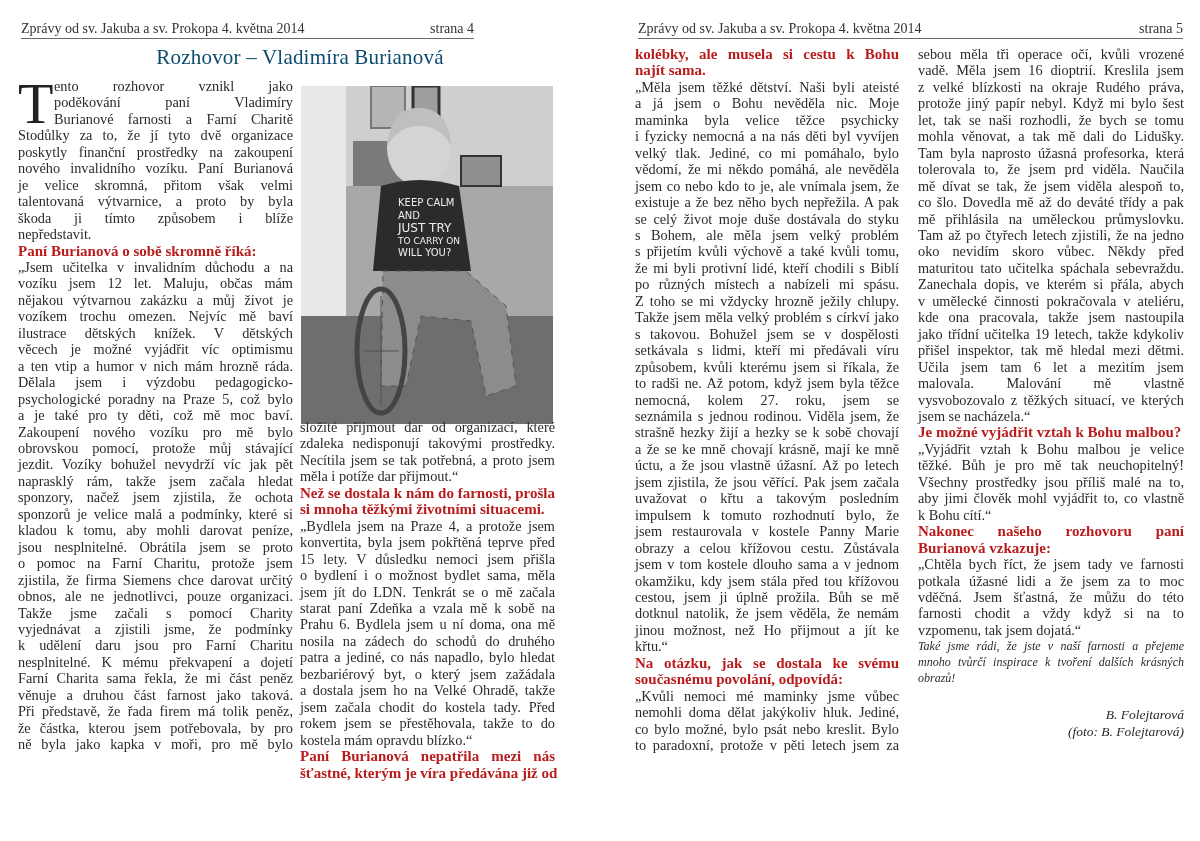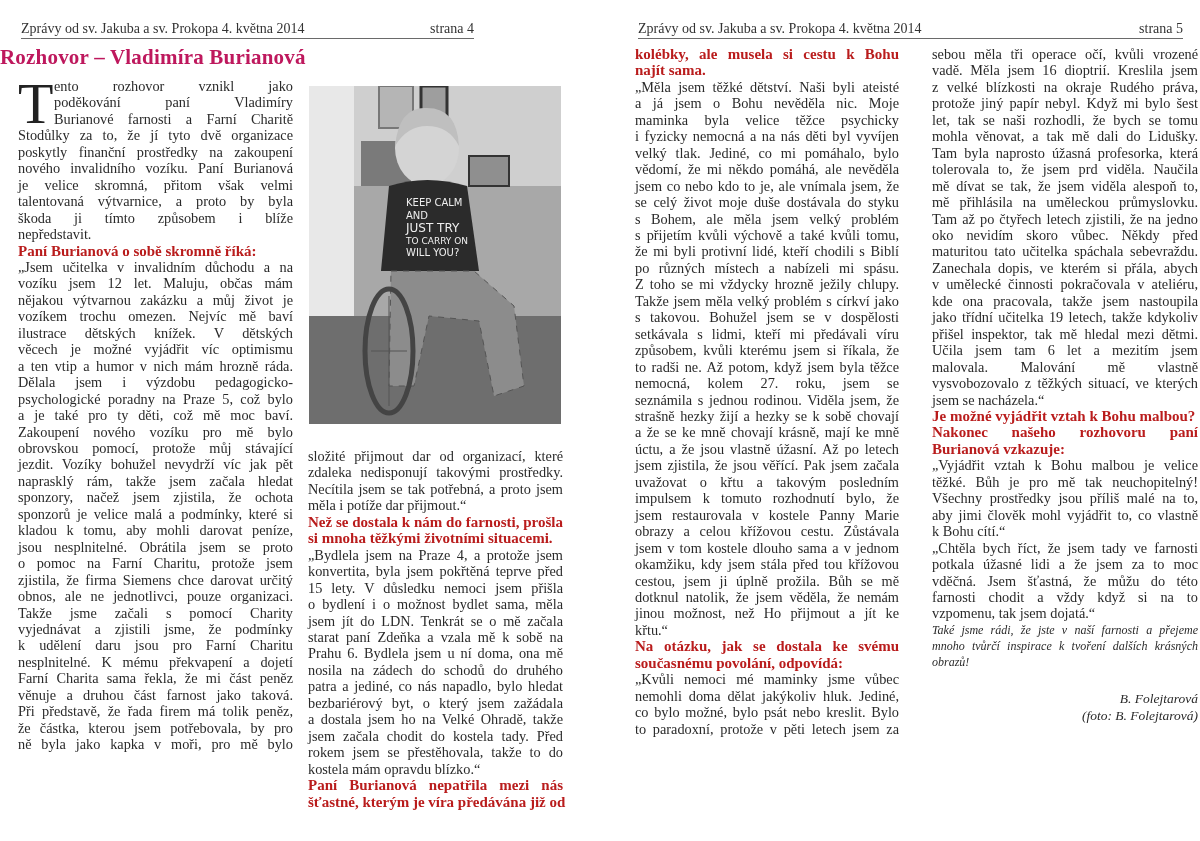--- a/index.html
+++ b/index.html
@@ -15,40 +15,40 @@
     font-size:14px; line-height:18px; color:#333;
   }
   .running-head .title { position:absolute; left:0; top:0; white-space:nowrap; }
   .running-head .pnum { position:absolute; right:0; top:0; }
   .page-left .running-head { left:21px; width:455px; }
   .page-right .running-head { left:38px; width:455px; }
   .page-right .running-head { width:545px; }
   .page-left .running-head { width:453px; }
 
   .article-title {
-    position:absolute; left:0; width:600px; top:45px; text-align:left;
-    font-size:21px; font-weight:bold; letter-spacing:0.2px; color:#be185d;
+    position:absolute; left:0; width:600px; top:45px; text-align:center;
+    font-size:21px; font-weight:normal; letter-spacing:0.2px; color:#0c4a6e;
   }
   .col {
     position:absolute; font-size:14.3px; line-height:16.45px; text-align:justify;
     hyphens:manual;
   }
   .line { display:block; text-align:justify; text-align-last:justify; white-space:nowrap; }
   .line.last { text-align-last:left; }
   .line.bold { font-weight:bold; font-size:15px; color:#b91c1c; }
 
   .dropcap-wrap { position:relative; }
   .dropcap {
     position:absolute; left:0; top:2px; font-size:58px; line-height:48px;
     font-family:"Liberation Serif","DejaVu Serif",serif; color:#222;
   }
   .indent { padding-left:36px; }
 
   .photo {
-    position:absolute; left:309px; top:86px; width:252px; height:338px;
+    position:absolute; left:301px; top:86px; width:252px; height:338px;
     background:linear-gradient(180deg,#d9d9d9 0%,#bdbdbd 40%,#8a8a8a 100%);
     overflow:hidden;
   }
   .photo svg { display:block; }
 </style>
 </head>
 <body>
 
 <div class="page page-left">
   <div class="running-head">
@@ -130,21 +130,21 @@
       <text x="97" y="158" font-size="9" fill="#eee" font-family="DejaVu Sans, sans-serif">TO CARRY ON</text>
       <text x="97" y="170" font-size="10" fill="#eee" font-family="DejaVu Sans, sans-serif">WILL YOU?</text>
       <path d="M82 185 L165 185 L205 220 L215 300 L185 310 L170 235 L120 230 L105 300 L80 300 Z" fill="#8c8c8c"></path>
       <path d="M82 185 L165 185 L205 220 L215 300 L185 310 L170 235 L120 230 L105 300 L80 300 Z" fill="none" stroke="#555" stroke-width="1" stroke-dasharray="6 6"></path>
       <ellipse cx="80" cy="265" rx="24" ry="62" fill="none" stroke="#444" stroke-width="5"></ellipse>
       <line x1="80" y1="210" x2="80" y2="320" stroke="#555" stroke-width="1"></line>
       <line x1="62" y1="265" x2="98" y2="265" stroke="#555" stroke-width="1"></line>
     </svg>
   </div>
 
-  <div class="col" id="lp-col2" style="left:300px; top:448px; width:255px;margin-left:8px;">
+  <div class="col" id="lp-col2" style="left:300px; top:419px; width:255px;">
     <div id="lp-c2-lines">
         <span class="line">složité přijmout dar od organizací, které</span>
         <span class="line">zdaleka nedisponují takovými prostředky.</span>
         <span class="line">Necítila jsem se tak potřebná, a proto jsem</span>
         <span class="line last">měla i potíže dar přijmout.“</span>
       </div>
     <div id="lp-c2-h2">
         <span class="line bold">Než se dostala k nám do farnosti, prošla</span>
         <span class="line bold last">si mnoha těžkými životními situacemi.</span>
       </div>
@@ -183,20 +183,21 @@
         <span class="line bold last">najít sama.</span>
       </div>
     <div id="rp-c1-lines">
         <span class="line">„Měla jsem těžké dětství. Naši byli ateisté</span>
         <span class="line">a já jsem o Bohu nevěděla nic. Moje</span>
         <span class="line">maminka byla velice těžce psychicky</span>
         <span class="line">i fyzicky nemocná a na nás děti byl vyvíjen</span>
         <span class="line">velký tlak. Jediné, co mi pomáhalo, bylo</span>
         <span class="line">vědomí, že mi někdo pomáhá, ale nevěděla</span>
         <span class="line">jsem co nebo kdo to je, ale vnímala jsem, že</span>
+        <span class="line">existuje a že bez něho bych nepřežila. A pak</span>
         <span class="line">se celý život moje duše dostávala do styku</span>
         <span class="line">s Bohem, ale měla jsem velký problém</span>
         <span class="line">s přijetím kvůli výchově a také kvůli tomu,</span>
         <span class="line">že mi byli protivní lidé, kteří chodili s Biblí</span>
         <span class="line">po různých místech a nabízeli mi spásu.</span>
         <span class="line">Z toho se mi vždycky hrozně ježily chlupy.</span>
         <span class="line">Takže jsem měla velký problém s církví jako</span>
         <span class="line">s takovou. Bohužel jsem se v dospělosti</span>
         <span class="line">setkávala s lidmi, kteří mi předávali víru</span>
         <span class="line">způsobem, kvůli kterému jsem si říkala, že</span>
@@ -223,57 +224,58 @@
         <span class="line bold last">současnému povolání, odpovídá:</span>
       </div>
     <div id="rp-c1-quote">
         <span class="line">„Kvůli nemoci mé maminky jsme vůbec</span>
         <span class="line">nemohli doma dělat jakýkoliv hluk. Jediné,</span>
         <span class="line">co bylo možné, bylo psát nebo kreslit. Bylo</span>
         <span class="line">to paradoxní, protože v pěti letech jsem za</span>
       </div>
   </div>
 
-  <div class="col" id="rp-col2" style="left:332px; top:46px; width:266px;">
+  <div class="col" id="rp-col2" style="left:318px; top:46px; width:266px;">
     <div id="rp-c2-lines">
         <span class="line">sebou měla tři operace očí, kvůli vrozené</span>
         <span class="line">vadě. Měla jsem 16 dioptrií. Kreslila jsem</span>
         <span class="line">z velké blízkosti na okraje Rudého práva,</span>
         <span class="line">protože jiný papír nebyl. Když mi bylo šest</span>
         <span class="line">let, tak se naši rozhodli, že bych se tomu</span>
         <span class="line">mohla věnovat, a tak mě dali do Lidušky.</span>
         <span class="line">Tam byla naprosto úžasná profesorka, která</span>
         <span class="line">tolerovala to, že jsem prd viděla. Naučila</span>
         <span class="line">mě dívat se tak, že jsem viděla alespoň to,</span>
+        <span class="line">co šlo. Dovedla mě až do deváté třídy a pak</span>
         <span class="line">mě přihlásila na uměleckou průmyslovku.</span>
         <span class="line">Tam až po čtyřech letech zjistili, že na jedno</span>
         <span class="line">oko nevidím skoro vůbec. Někdy před</span>
         <span class="line">maturitou tato učitelka spáchala sebevraždu.</span>
         <span class="line">Zanechala dopis, ve kterém si přála, abych</span>
         <span class="line">v umělecké činnosti pokračovala v ateliéru,</span>
         <span class="line">kde ona pracovala, takže jsem nastoupila</span>
         <span class="line">jako třídní učitelka 19 letech, takže kdykoliv</span>
         <span class="line">přišel inspektor, tak mě hledal mezi dětmi.</span>
         <span class="line">Učila jsem tam 6 let a mezitím jsem</span>
         <span class="line">malovala. Malování mě vlastně</span>
         <span class="line">vysvobozovalo z těžkých situací, ve kterých</span>
         <span class="line last">jsem se nacházela.“</span>
       </div>
     <div class="line bold last">Je možné vyjádřit vztah k Bohu malbou?</div>
-    <div id="rp-c2-h6">
-        <span class="line bold">Nakonec našeho rozhovoru paní</span>
-        <span class="line bold last">Burianová vzkazuje:</span>
-      </div>
     <div id="rp-c2-q2">
         <span class="line">„Vyjádřit vztah k Bohu malbou je velice</span>
         <span class="line">těžké. Bůh je pro mě tak neuchopitelný!</span>
         <span class="line">Všechny prostředky jsou příliš malé na to,</span>
         <span class="line">aby jimi člověk mohl vyjádřit to, co vlastně</span>
         <span class="line last">k Bohu cítí.“</span>
       </div>
+    <div id="rp-c2-h6">
+        <span class="line bold">Nakonec našeho rozhovoru paní</span>
+        <span class="line bold last">Burianová vzkazuje:</span>
+      </div>
     <div id="rp-c2-q3">
         <span class="line">„Chtěla bych říct, že jsem tady ve farnosti</span>
         <span class="line">potkala úžasné lidi a že jsem za to moc</span>
         <span class="line">vděčná. Jsem šťastná, že můžu do této</span>
         <span class="line">farnosti chodit a vždy když si na to</span>
         <span class="line last">vzpomenu, tak jsem dojatá.“</span>
       </div>
     <div id="rp-c2-closing" style="font-style:italic; font-size:12px; line-height:16px;">
         <span class="line">Také jsme rádi, že jste v naší farnosti a přejeme</span>
         <span class="line">mnoho tvůrčí inspirace k tvoření dalších krásných</span>

